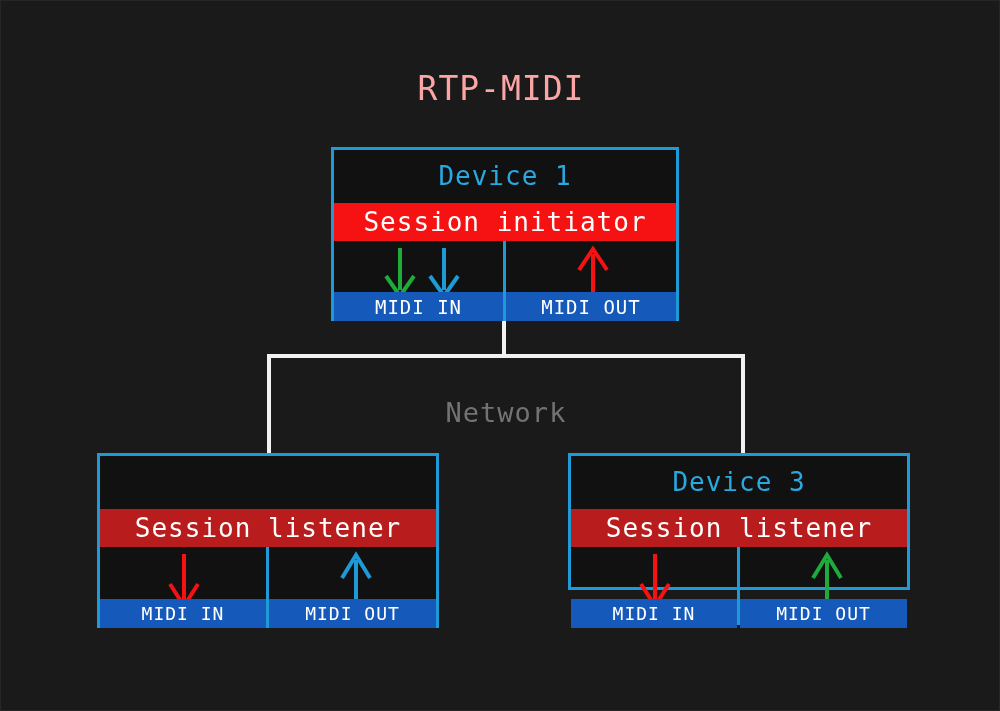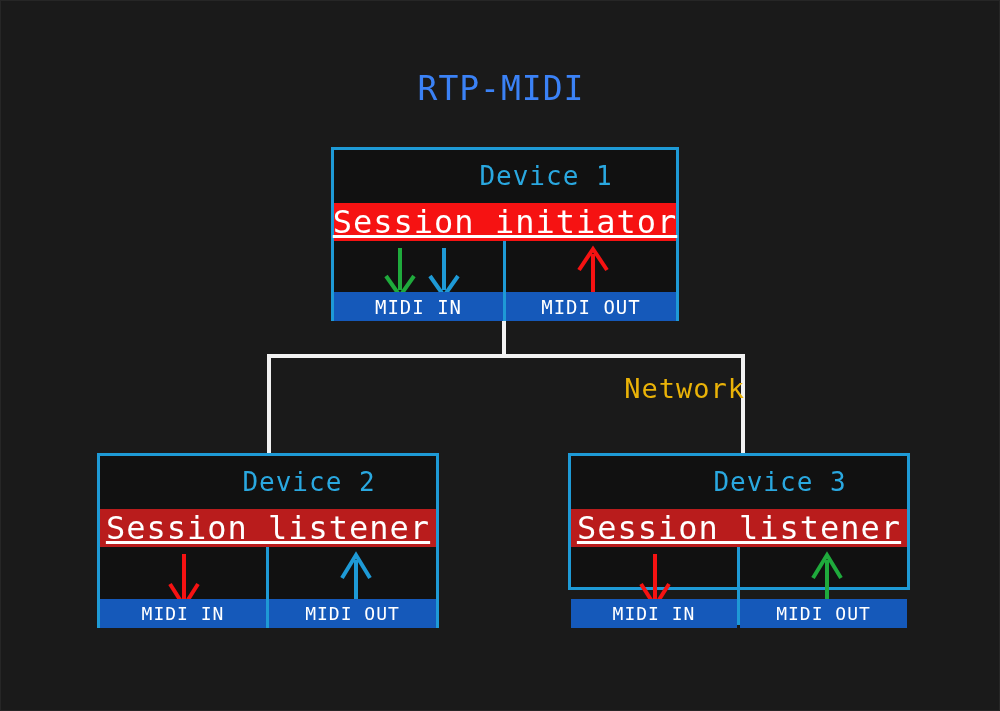--- a/index.html
+++ b/index.html
@@ -18,21 +18,21 @@
     font-family: "DejaVu Sans Mono", "Liberation Mono", monospace;
   }
 
   
   #diagram-title {
     position: absolute;
     left: 0;
     top: 68px;
     width: 1000px;
     text-align: center;
-    color: #3b82f6;
+    color: #fca5a5;
     font-size: 33px;
     letter-spacing: 1px;
     white-space: pre;
   }
 
   
   .device {
     position: absolute;
     box-sizing: border-box;
     border: 3px solid #1e9ad6;
@@ -40,36 +40,34 @@
   }
   .device-title {
     position: absolute;
     left: 0;
     width: 100%;
     text-align: center;
     color: #2aa8e0;
     font-size: 26px;
     letter-spacing: 1px;
     white-space: pre;
-    padding-left: 41px;
   }
   .session-band {
     position: absolute;
     left: 0;
     width: 100%;
     box-sizing: border-box;
     text-align: right;
     color: #ffffff;
     white-space: pre;
-    font-size: 32px;
+    font-size: 26px;
     letter-spacing: 1px;
     display: flex;
     align-items: center;
     justify-content: center;
-    text-decoration: underline;
   }
   .session-initiator { background: #f61212; }
   .session-listener  { background: #b91c1c; }
 
   .port-band {
     position: absolute;
     box-sizing: border-box;
     background: #1559ba;
     color: #ffffff;
     display: flex;
@@ -89,25 +87,26 @@
     position: absolute;
   }
 
   
   .net-line {
     position: absolute;
     background: #f2f2f2;
   }
   #network-label {
     position: absolute;
-    text-align: right;
-    color: #eab308;
+    text-align: center;
+    color: #737373;
     font-size: 27px;
     letter-spacing: 1px;
     white-space: pre;
+    margin-top: 24px;
   }
 </style>
 </head>
 <body>
 
 <div id="canvas">
 
   <div id="diagram-title">RTP-MIDI</div>
 
   <div class="net-line" style="left:501px; top:320px; width:4px; height:36px;"></div>
@@ -147,21 +146,20 @@
         <path d="M4 26 L18 5 L32 26" stroke="#f61212" stroke-width="4" fill="none"></path>
       </svg>
     </div>
 
     <div class="port-band" style="left:0px; top:142px; width:169px; height:29px; font-size:19px;">MIDI IN</div>
     <div class="port-band" style="left:172px; top:142px; width:170px; height:29px; font-size:19px;">MIDI OUT</div>
   </div>
 
   <div class="device" style="left:96px; top:452px; width:342px; height:175px;">
 
-    <div class="device-title" style="top:11px;">Device 2</div>
 
     <div class="session-band session-listener" style="top:53px; height:38px;">Session listener</div>
 
     <div class="vdivider" style="left:166px; top:91px; height:78px;"></div>
 
     <div class="arrow" style="left:66px; top:96px;">
       <svg width="36" height="58" viewBox="0 0 36 58">
         <path d="M18 2 L18 48" stroke="#f61212" stroke-width="4" fill="none"></path>
         <path d="M4 32 L18 54 L32 32" stroke="#f61212" stroke-width="4" fill="none"></path>
       </svg>

